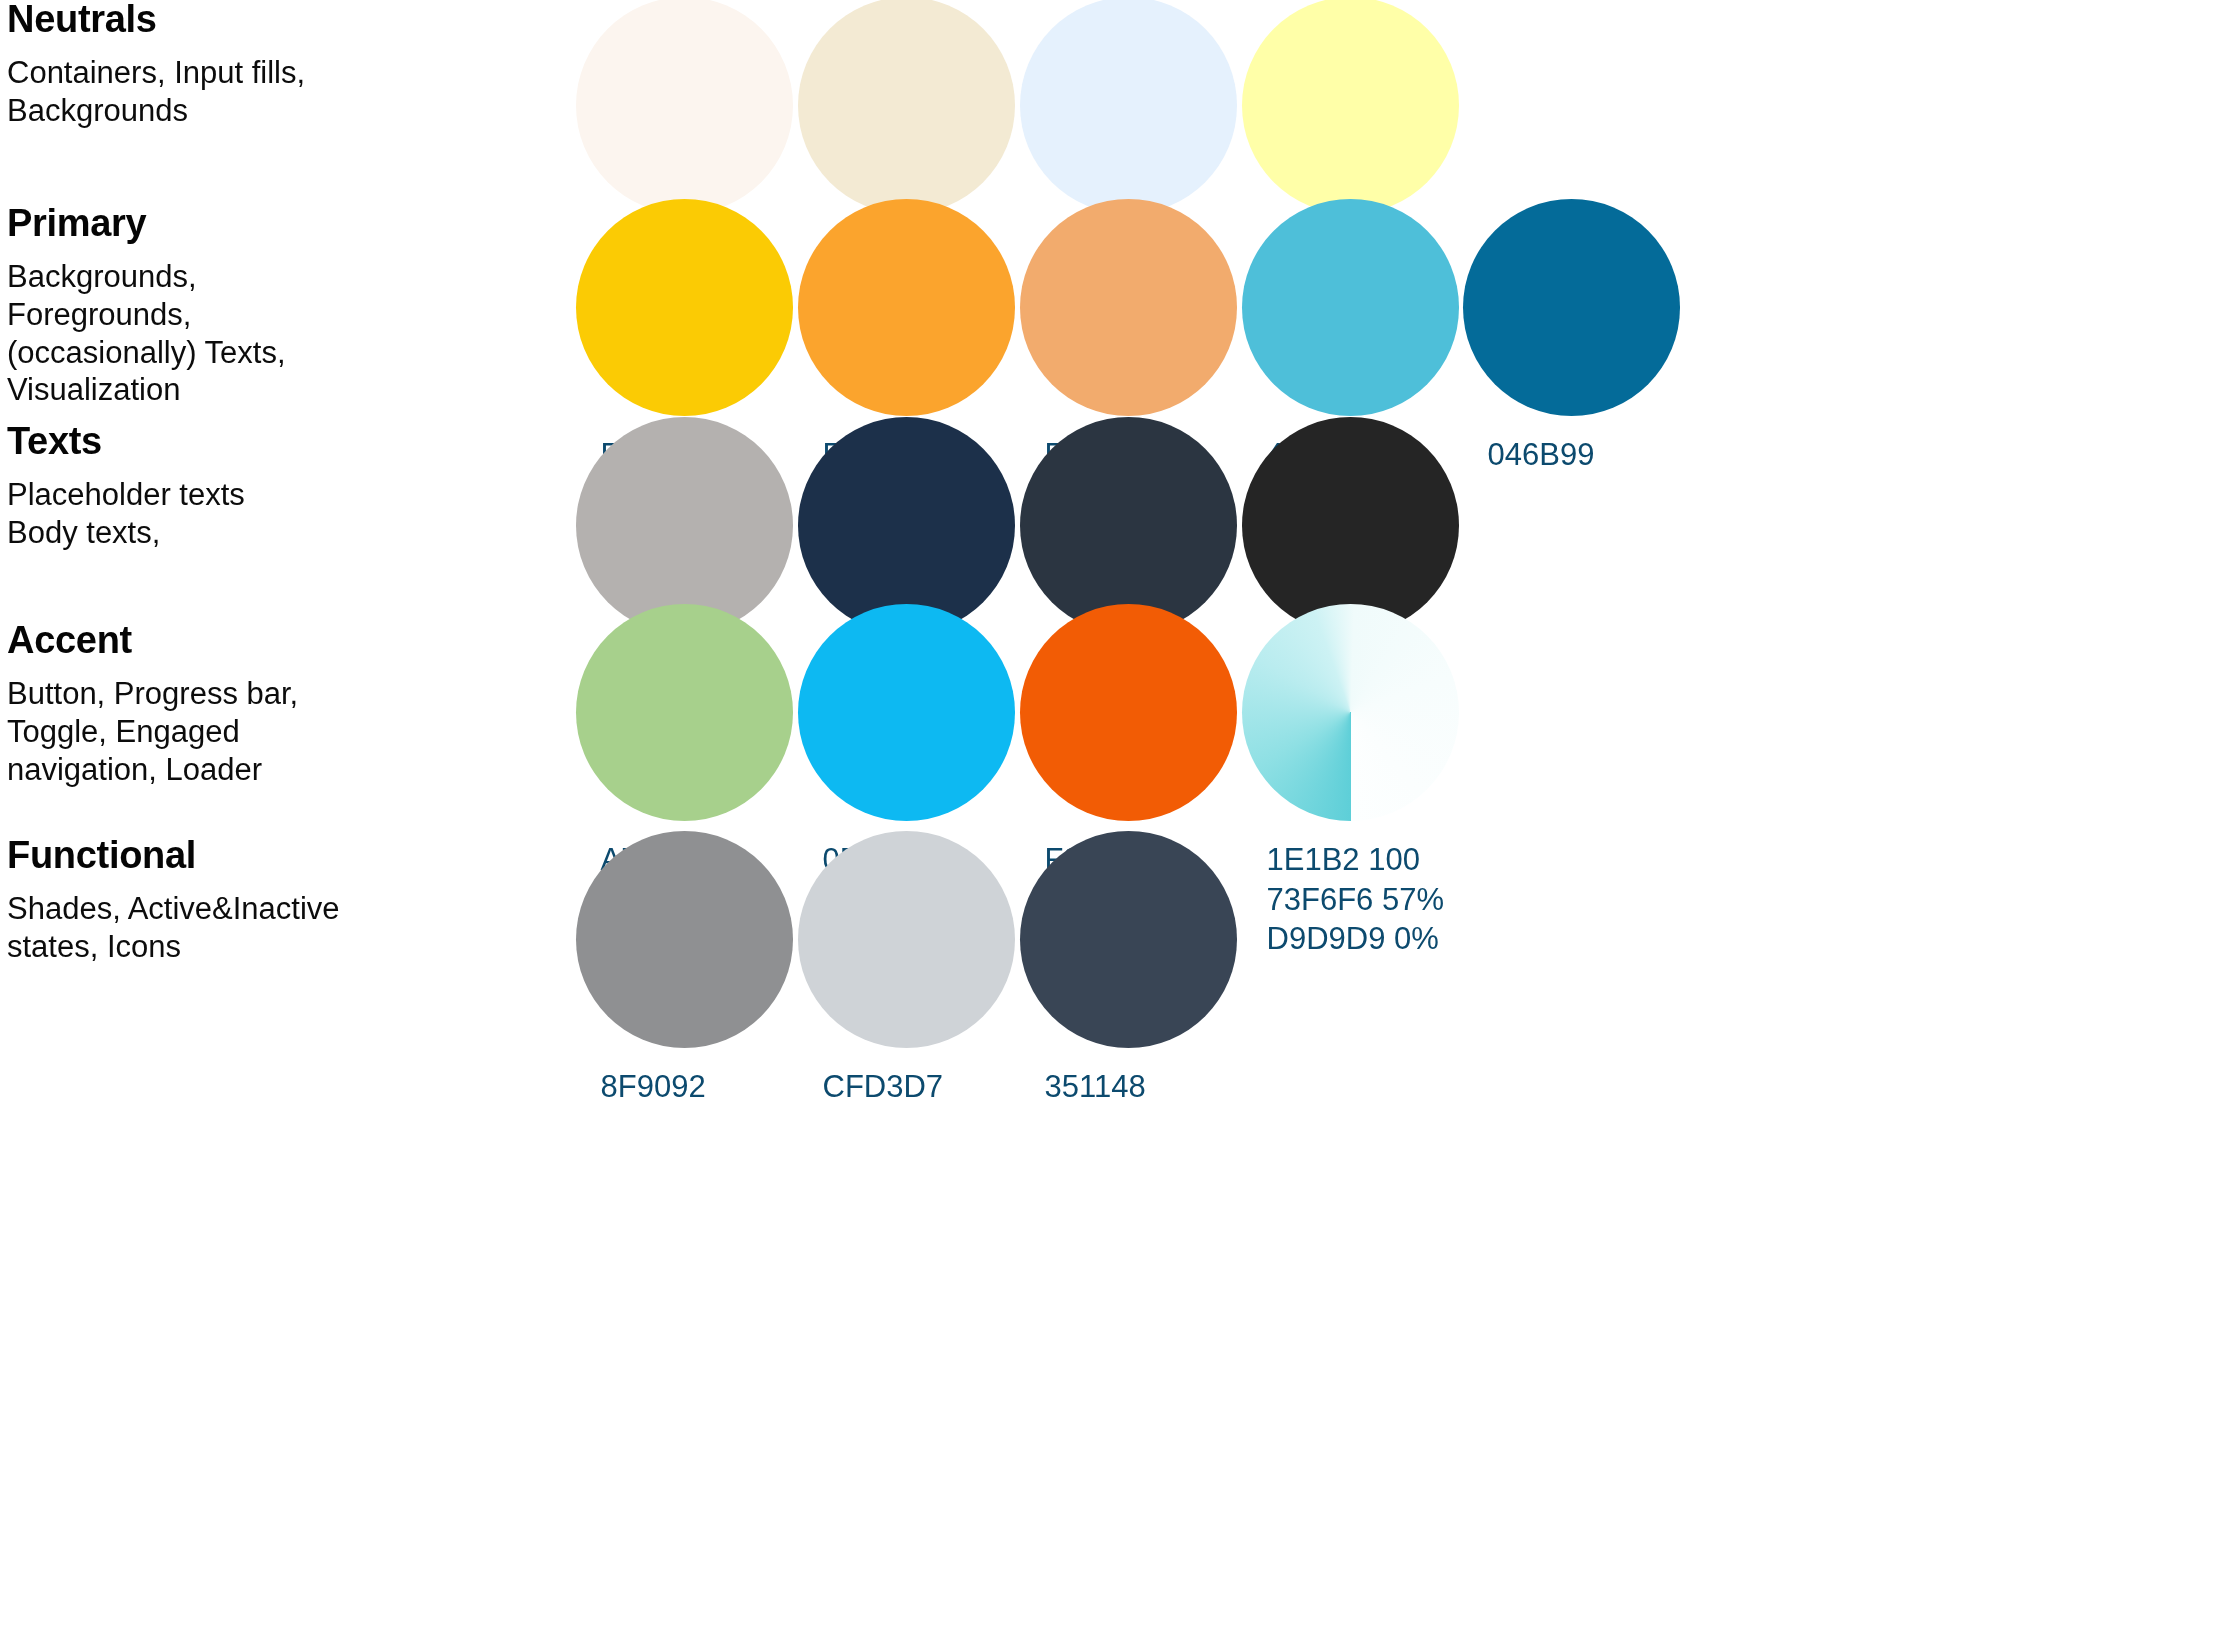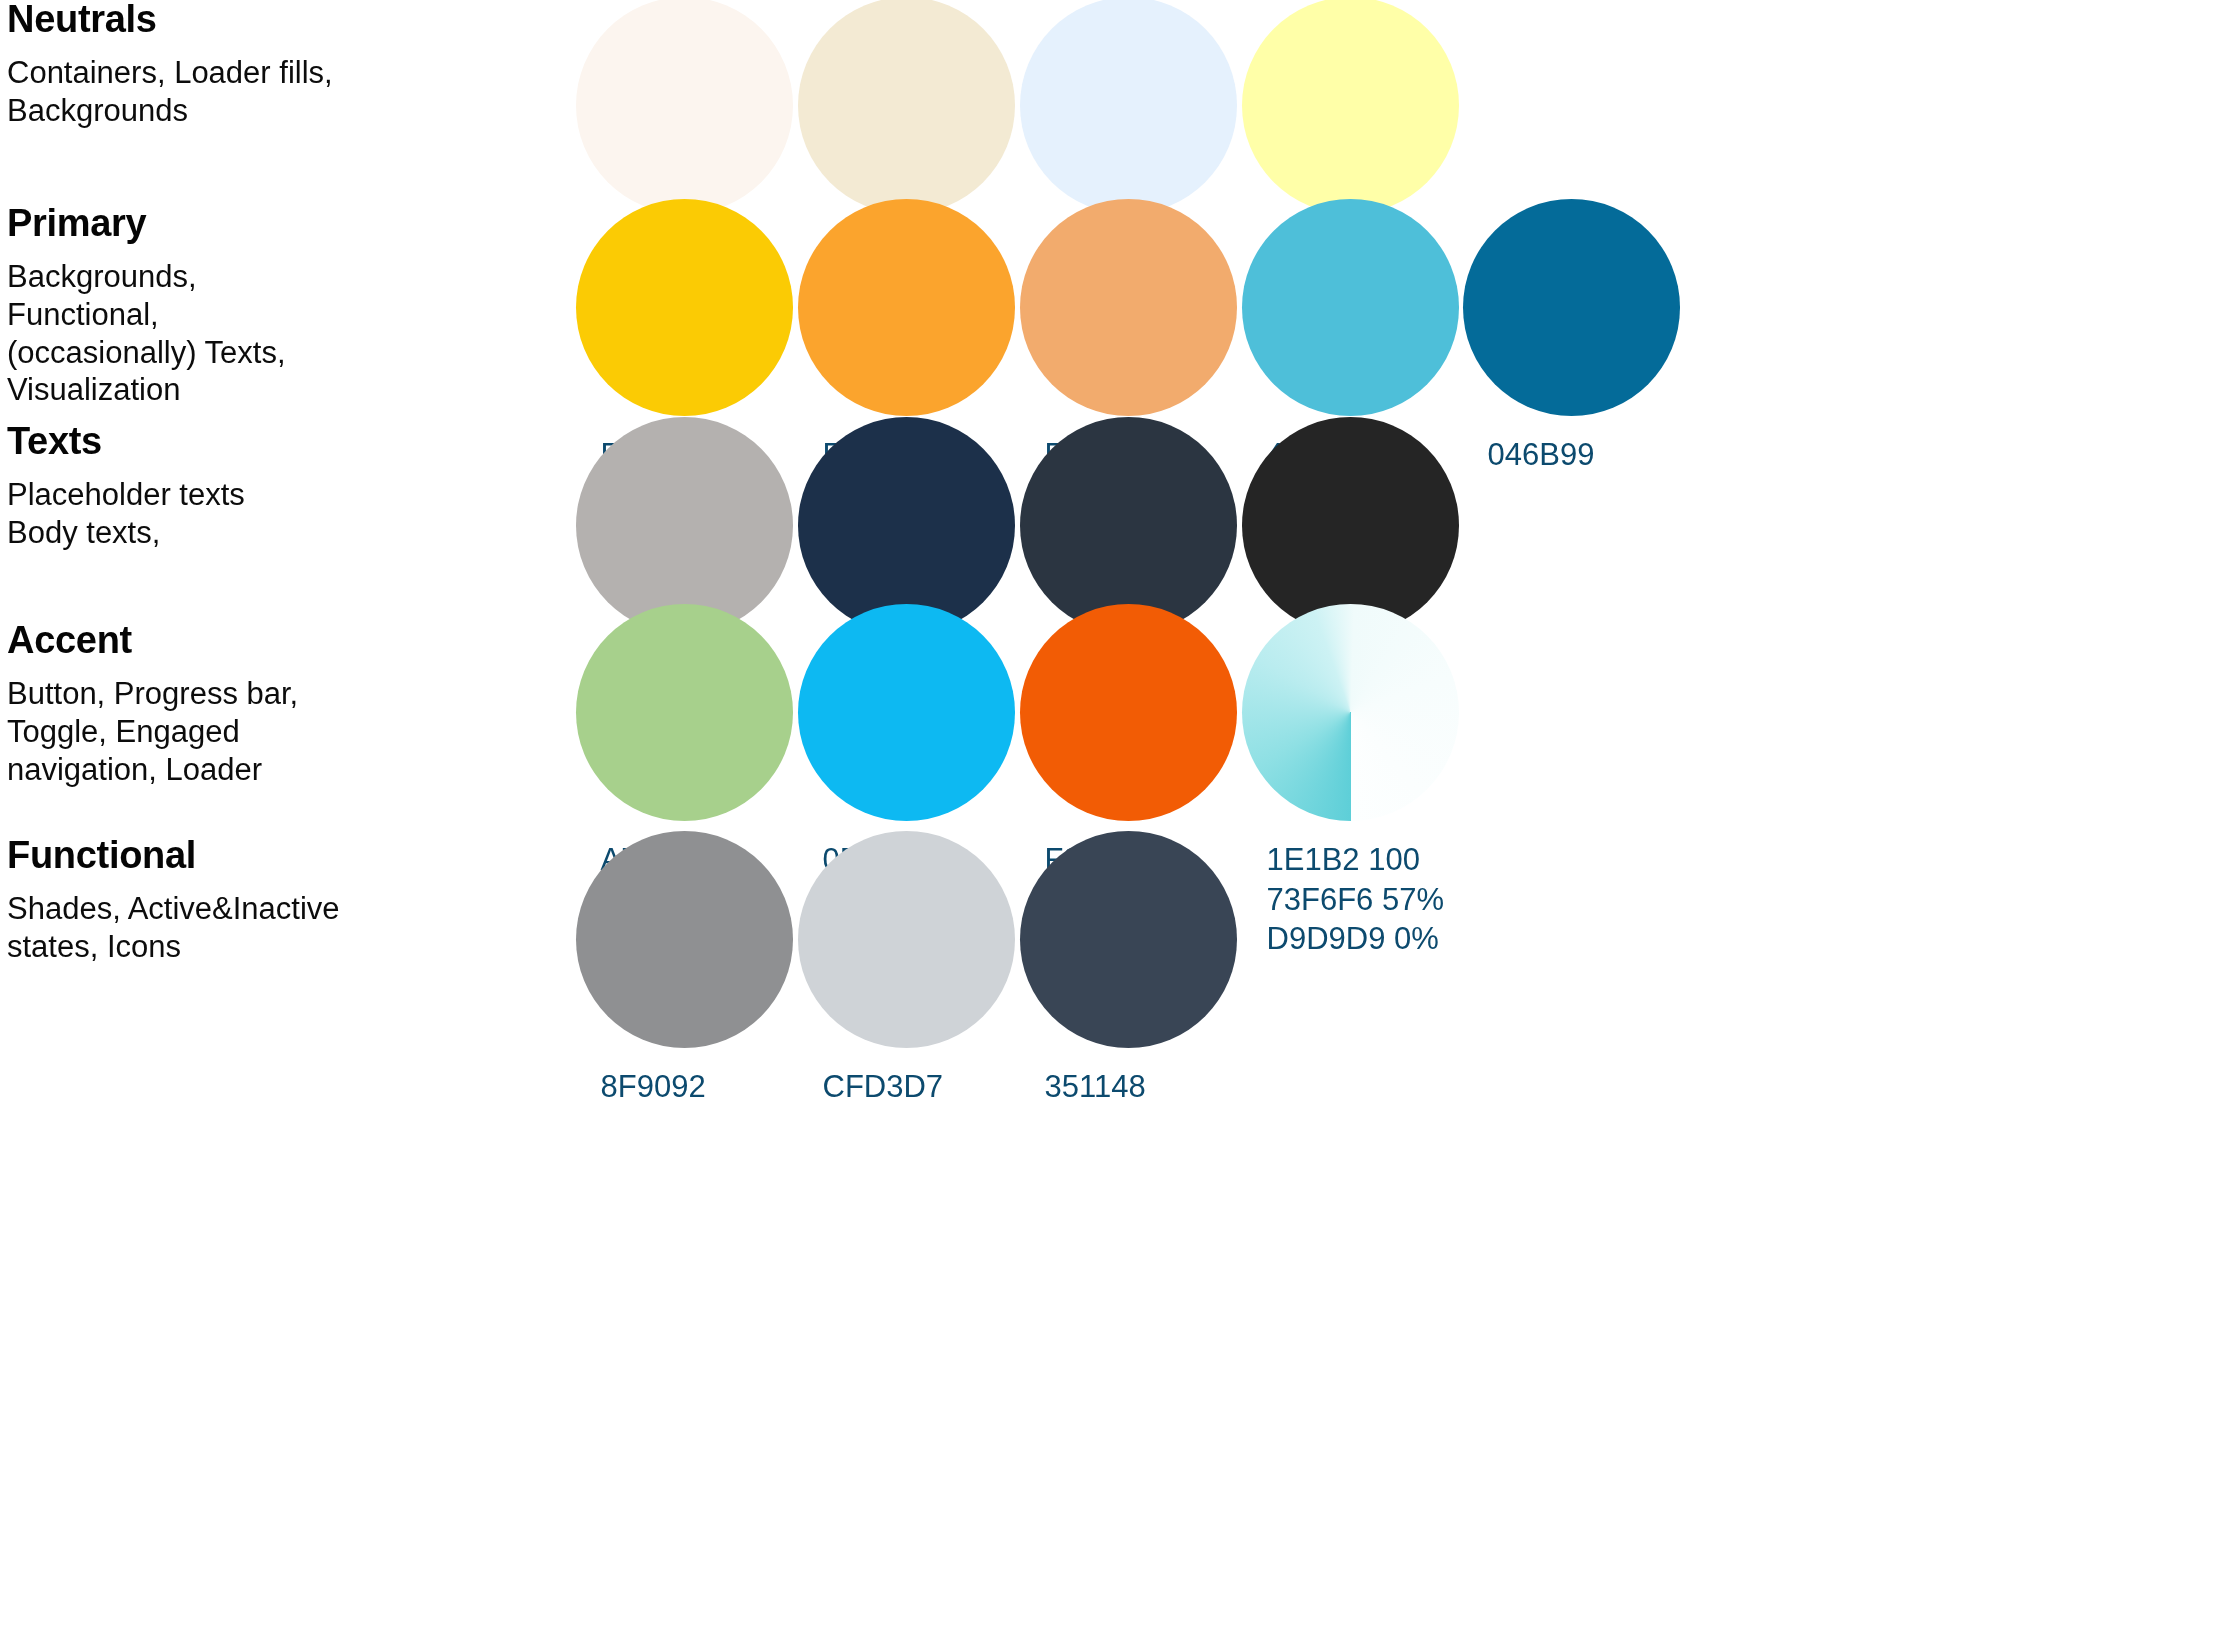--- a/index.html
+++ b/index.html
@@ -128,21 +128,21 @@
 </style>
 </head>
 <body>
 
 <div id="palette">
 
   <div class="row" id="row-neutrals">
     <div class="cat">
       <div class="cat-title">Neutrals</div>
       <div class="cat-desc">
-        <span>Containers, Loader fills,</span>
+        <span>Containers, Input fills,</span>
         <span>Backgrounds</span>
       </div>
     </div>
     <div class="swatches">
       <div class="swatch" style="left:0px">
         <span class="dot" style="background:#FCF5EF"></span>
         <div class="dot-label">
           <span>FCF5EF</span>
         </div>
       </div>
@@ -165,21 +165,21 @@
         </div>
       </div>
     </div>
   </div>
 
   <div class="row" id="row-primary">
     <div class="cat">
       <div class="cat-title">Primary</div>
       <div class="cat-desc">
         <span>Backgrounds,</span>
-        <span>Functional,</span>
+        <span>Foregrounds,</span>
         <span>(occasionally) Texts,</span>
         <span>Visualization</span>
       </div>
     </div>
     <div class="swatches">
       <div class="swatch" style="left:0px">
         <span class="dot" style="background:#FBCB04"></span>
         <div class="dot-label">
           <span>FBCB04</span>
         </div>

